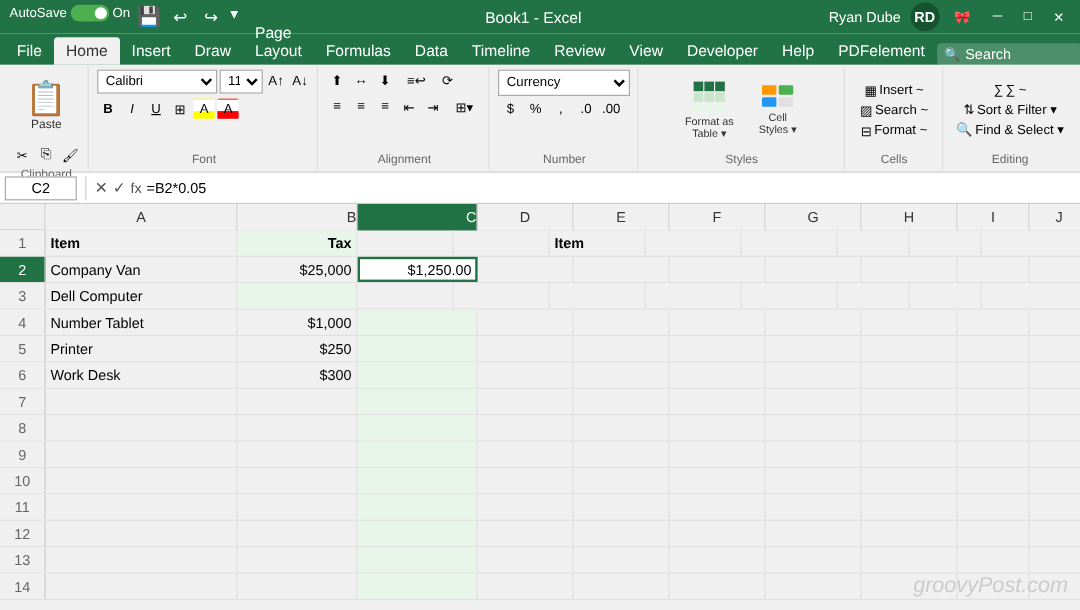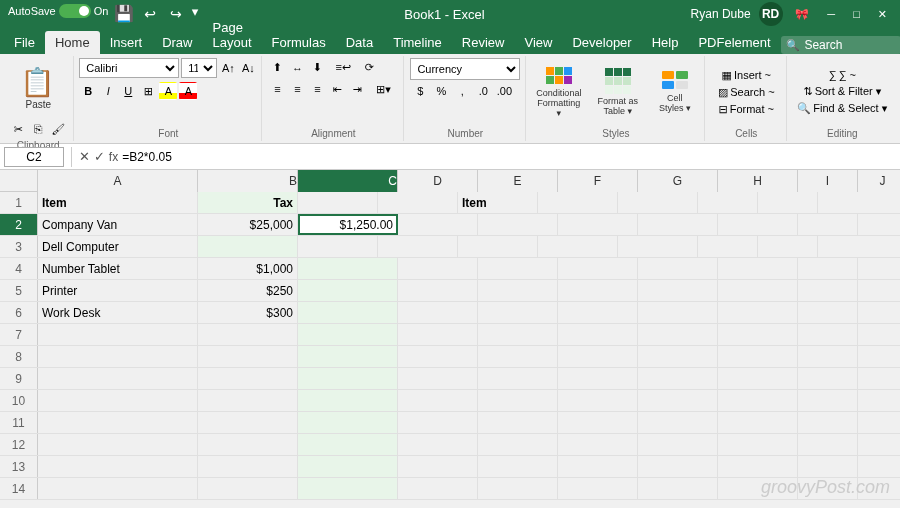--- a/index.html
+++ b/index.html
@@ -437,31 +437,20 @@
         <div class="num-btn">,</div>
         <div class="num-btn">.0</div>
         <div class="num-btn">.00</div>
       </div>
     </div>
     <div class="ribbon-group-label">Number</div>
   </div>
 
   <div class="ribbon-group" style="min-width:170px;">
     <div class="ribbon-group-content" style="gap:4px;">
-      <div class="cf-btn">
-        <div style="display:grid; grid-template-columns: repeat(3,8px); gap:1px; margin-bottom:2px;">
-          <div style="width:8px;height:8px;background:#ff9800;"></div>
-          <div style="width:8px;height:8px;background:#4caf50;"></div>
-          <div style="width:8px;height:8px;background:#2196f3;"></div>
-          <div style="width:8px;height:8px;background:#4caf50;"></div>
-          <div style="width:8px;height:8px;background:#ff9800;"></div>
-          <div style="width:8px;height:8px;background:#9c27b0;"></div>
-        </div>
-        <span style="font-size:9px; text-align:center;">Conditional<br>Formatting ▾</span>
-      </div>
       <div class="format-table-btn">
         <div style="display:grid; grid-template-columns: repeat(3,8px); gap:1px; margin-bottom:2px;">
           <div style="width:8px;height:8px;background:#217346;"></div>
           <div style="width:8px;height:8px;background:#217346;"></div>
           <div style="width:8px;height:8px;background:#217346;"></div>
           <div style="width:8px;height:8px;background:#c8e6c9;"></div>
           <div style="width:8px;height:8px;background:#c8e6c9;"></div>
           <div style="width:8px;height:8px;background:#c8e6c9;"></div>
           <div style="width:8px;height:8px;background:#e8f5e9;"></div>
           <div style="width:8px;height:8px;background:#e8f5e9;"></div>

